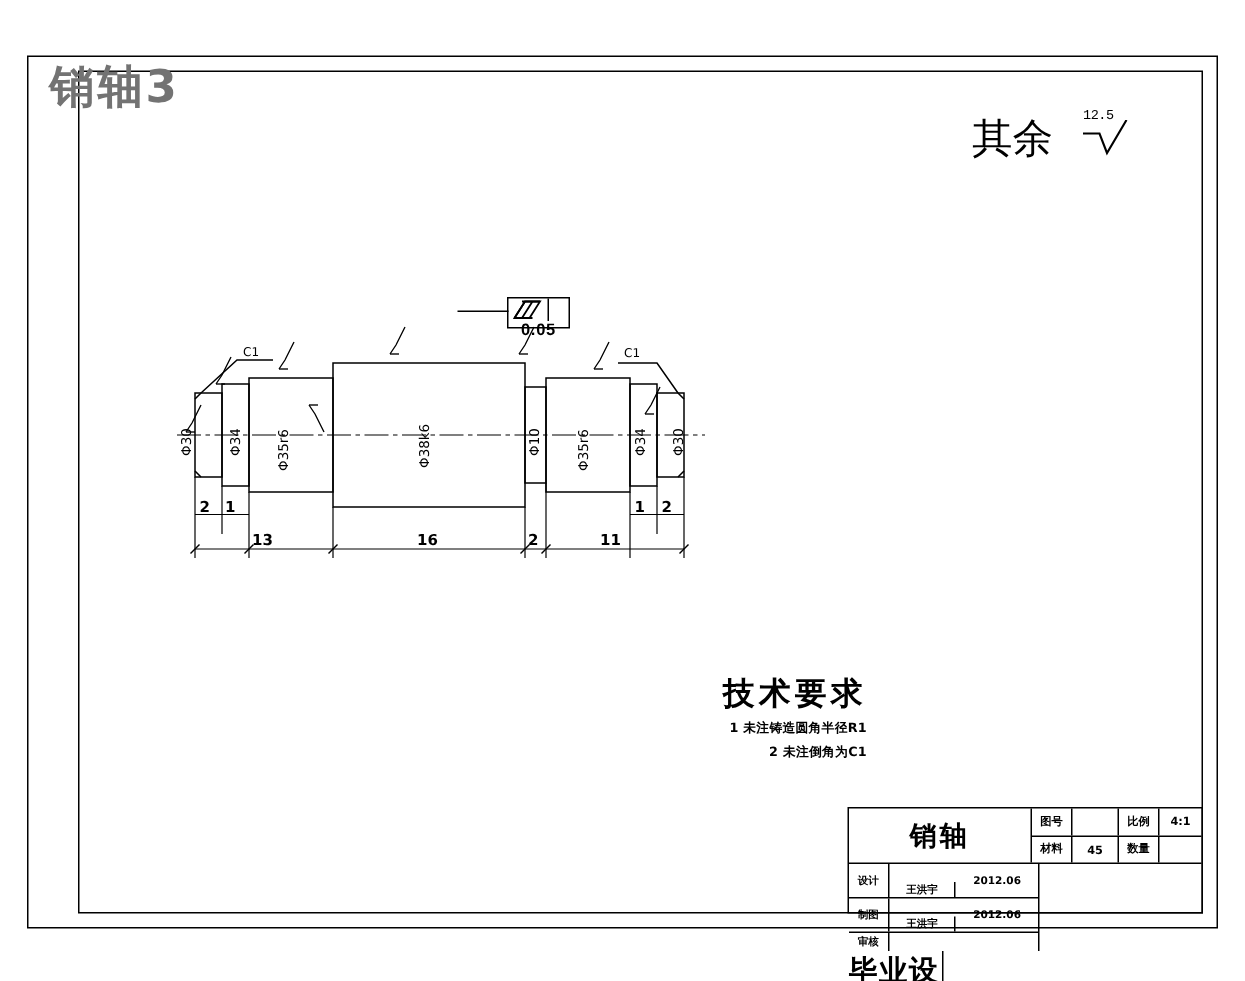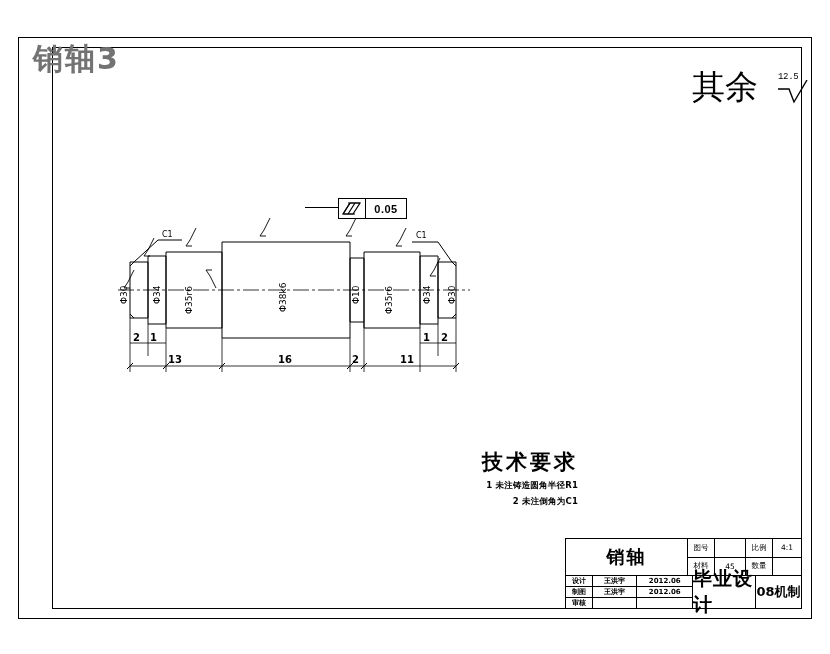--- a/index.html
+++ b/index.html
@@ -7,63 +7,63 @@
        font-family:"Liberation Sans","DejaVu Sans",sans-serif;color:#000;}
   .abs{position:absolute;}
   
   #outer-frame{left:18px;top:37px;width:794px;height:582px;border:1px solid #000;box-sizing:border-box;}
   #inner-frame{left:52px;top:47px;width:750px;height:562px;border:1px solid #000;box-sizing:border-box;}
   
   #drawing-title{left:33px;top:44px;font-size:30px;color:#737373;font-weight:bold;
      font-family:"DejaVu Sans",sans-serif;letter-spacing:2px;line-height:1;}
   
   #general-rough{left:648px;top:72px;display:flex;align-items:flex-end;}
-  #general-rough .cn{font-size:33px;font-family:Liberation Mono, monospace;line-height:1;margin-left:44px;}
+  #general-rough .cn{font-size:27px;font-family:Liberation Serif, serif;line-height:1;}
   #general-rough .symwrap{position:relative;width:34px;height:34px;margin-left:18px;font-family:Liberation Mono, monospace;}
   #general-rough .val{position:absolute;left:2px;top:0;font-size:9px;letter-spacing:-.3px;}
   #general-rough svg{position:absolute;left:0;top:8px;}
   
   #tech-req{left:482px;top:448px;text-align:right;}
   #tech-req .hd{font-size:21px;font-weight:bold;font-family:"DejaVu Serif",serif;letter-spacing:3px;}
   #tech-req .ln{font-size:8.5px;font-weight:bold;margin-top:4px;letter-spacing:.2px;
      font-family:"DejaVu Sans",sans-serif;}
   
-  #gtol{left:338px;top:198px;display:flex;height:19px;border:1px solid #000;}
+  #gtol{left:338px;top:198px;display:flex;height:19px;border:1px solid #000;flex-direction:column;}
   #gtol .cell{border-right:1px solid #000;display:flex;align-items:center;justify-content:center;}
   #gtol .cell:last-child{border-right:none;}
   #gtol .sym{width:26px;}
   #gtol .val{width:40px;font-size:11px;font-weight:bold;letter-spacing:.5px;}
   #gtol-leader{left:305px;top:207px;width:34px;height:1px;background:#000;}
   
   #part-drawing{left:100px;top:180px;}
   
   #title-block{left:565px;top:538px;width:237px;height:71px;border:1px solid #000;box-sizing:border-box;
      display:flex;flex-direction:column;font-family:"DejaVu Sans",sans-serif;}
   #title-block .top{display:flex;height:38px;border-bottom:1px solid #000;}
-  #title-block .bot{display:flex;height:32px;}
+  #title-block .bot{display:flex;height:32px;flex-direction:column;}
   .tb-name{width:126px;border-right:1px solid #000;display:flex;align-items:center;justify-content:center;
      font-size:18px;font-weight:bold;letter-spacing:2px;}
   .tb-grid{flex:1;display:flex;flex-direction:column;}
   .tb-grid .r{flex:1;display:flex;border-bottom:1px solid #000;}
   .tb-grid .r:last-child{border-bottom:none;}
-  .tb-grid .c{display:flex;align-items:center;justify-content:center;font-size:7.5px;font-weight:normal;
+  .tb-grid .c{display:flex;align-items:center;justify-content:center;font-size:7.5px;font-weight:bold;
      border-right:1px solid #000;}
   .tb-grid .c:last-child{border-right:none;}
   .c-lab{width:26px;}
   .c-val{width:30px;}
   .c-lab2{width:26px;}
   .c-val2{width:28px;}
   .tb-signs{width:126px;border-right:1px solid #000;display:flex;flex-direction:column;}
   .tb-signs .sr{flex:1;display:flex;border-bottom:1px solid #000;}
   .tb-signs .sr:last-child{border-bottom:none;}
   .sc{display:flex;align-items:center;justify-content:center;font-size:7px;font-weight:bold;
      border-right:1px solid #000;white-space:nowrap;}
   .sc:last-child{border-right:none;}
   .sc-role{width:26px;}
-  .sc-who{width:44px;}
+  .sc-who{width:44px;margin-top:12px;}
   .sc-date{width:55px;}
   .tb-proj{width:62px;border-right:1px solid #000;display:flex;align-items:center;justify-content:center;
      font-size:19px;font-weight:bold;letter-spacing:1px;}
   .tb-class{flex:1;display:flex;align-items:center;justify-content:center;font-size:13px;font-weight:bold;}
   text{font-family:"DejaVu Sans",sans-serif;}
 </style>
 </head>
 <body>
 
 <div class="abs" id="outer-frame"></div>

